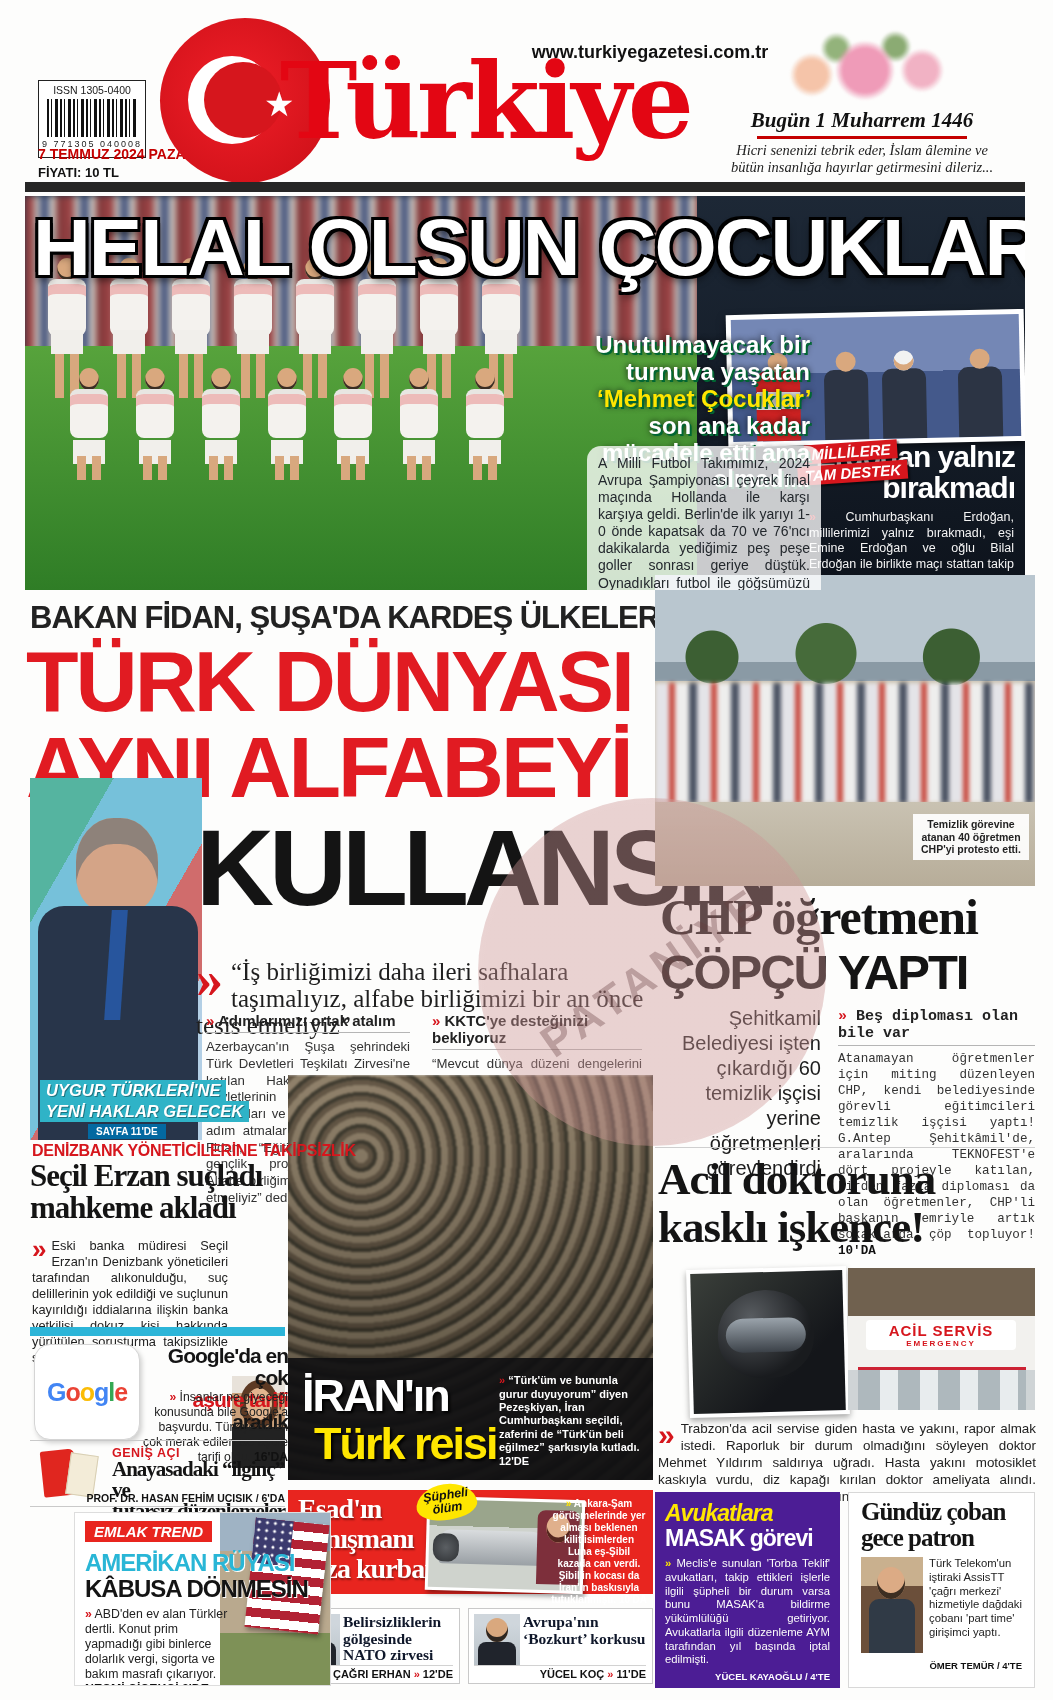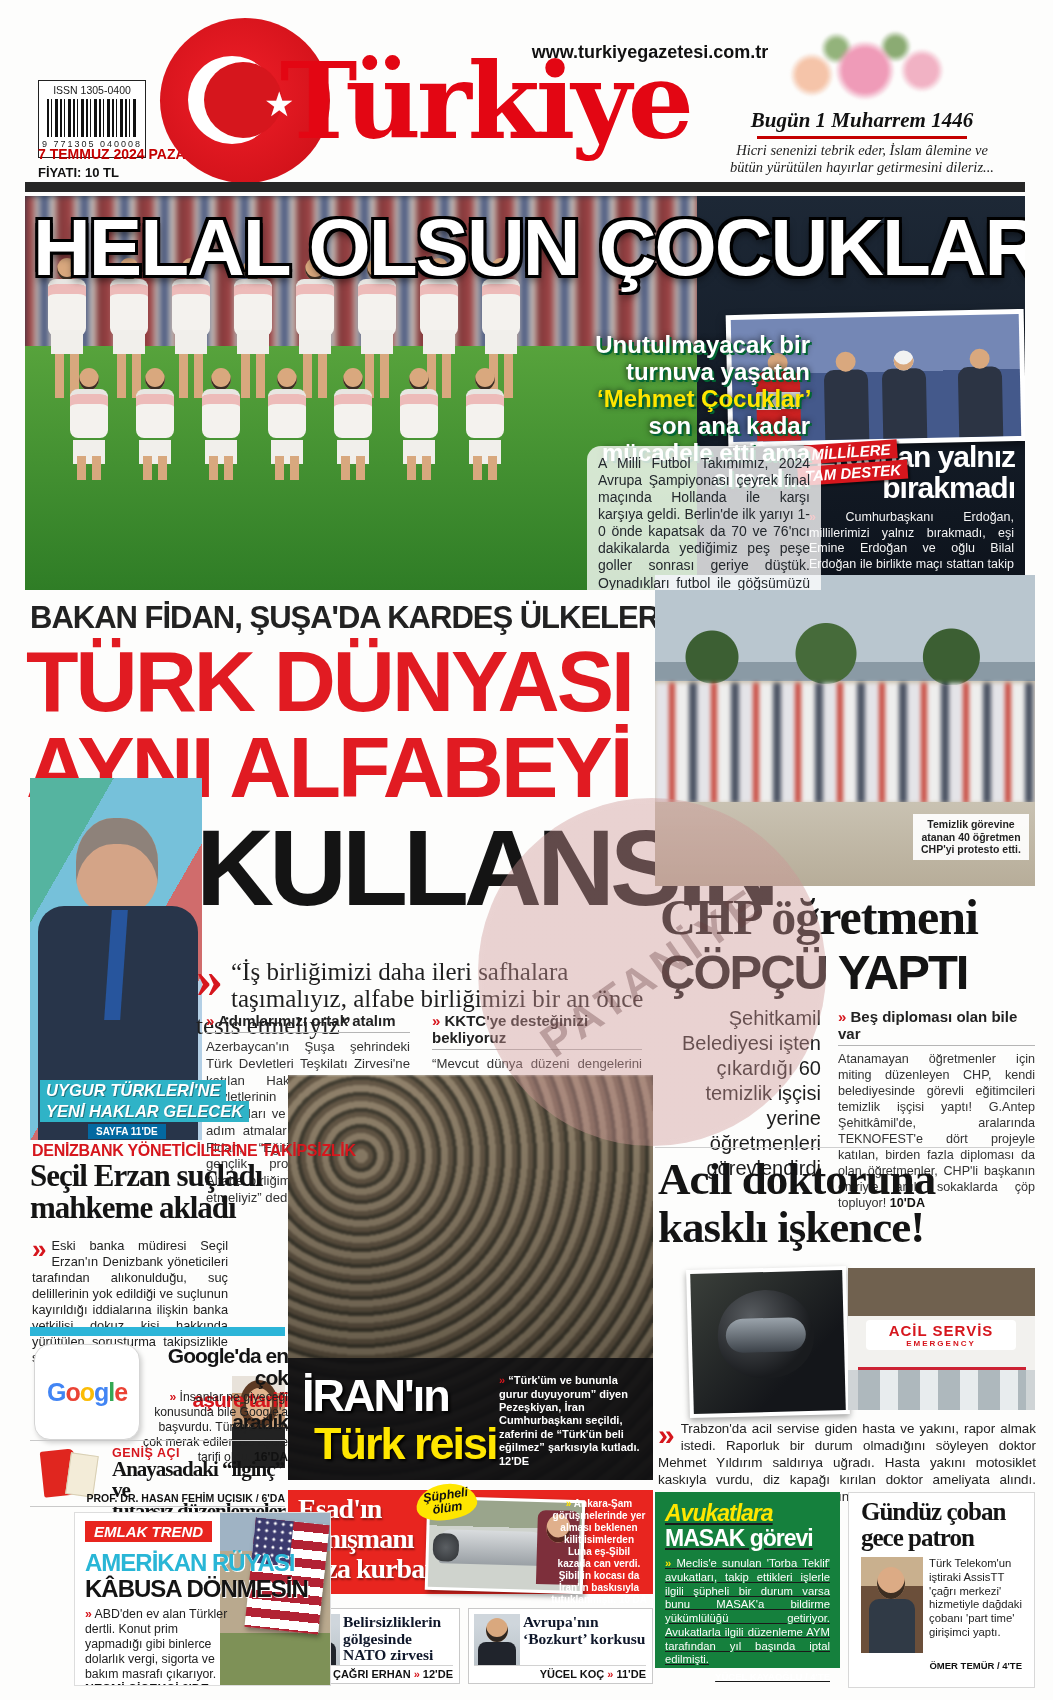--- a/index.html
+++ b/index.html
@@ -106,21 +106,21 @@
      background:radial-gradient(circle at 15% 60%,#3c5f33 0 26px,transparent 27px),radial-gradient(circle at 45% 55%,#466b3a 0 30px,transparent 31px),radial-gradient(circle at 78% 60%,#3c5f33 0 28px,transparent 29px);}
   .protest .crowd2{position:absolute;left:0;top:108px;width:100%;height:120px;
      background:repeating-linear-gradient(90deg,rgba(230,230,235,.95) 0 14px,rgba(200,60,50,.9) 14px 20px,rgba(240,240,240,.95) 20px 34px,rgba(60,70,90,.9) 34px 42px);
      filter:blur(2px);}
   .protest .road{position:absolute;left:0;bottom:0;width:100%;height:84px;background:linear-gradient(180deg,#c9c2b2,#b7ad99);}
   .protest-cap{position:absolute;right:6px;bottom:26px;width:108px;background:rgba(255,255,255,.92);
      font-size:10.5px;font-weight:bold;text-align:center;line-height:1.2;padding:4px;color:#222;}
   .chp-h1{left:660px;top:888px;font-family:"Liberation Serif",serif;font-weight:700;font-size:50px;letter-spacing:-1px;color:#141414;}
   .chp-h2{left:660px;top:944px;font-size:49px;font-weight:900;letter-spacing:-2px;color:#141414;}
   .chp-sub{left:655px;top:1006px;width:166px;text-align:right;font-size:20px;line-height:1.25;color:#1d1d1d;}
-  .chp-col{left:838px;top:1008px;width:197px;}
+  .chp-col{left:838px;top:1008px;width:197px;font-family:Liberation Mono, monospace;}
   .chp-col .col-body{font-size:12.6px;}
   .watermark{left:478px;top:798px;width:348px;height:348px;border-radius:50%;
      background:radial-gradient(circle,rgba(205,150,150,.42) 0 68%,rgba(205,150,150,.28) 100%);
      z-index:30;pointer-events:none;display:flex;align-items:center;justify-content:center;}
   .watermark span{transform:rotate(-35deg);font-size:44px;font-weight:bold;letter-spacing:6px;color:rgba(100,60,60,.35);}
 
   
   .acil-rule{left:655px;top:1147px;width:380px;height:1px;background:#cfcfcf;}
   .acil-h{left:658px;top:1156px;width:380px;font-family:"Liberation Serif",serif;font-weight:700;font-size:45px;line-height:1.06;letter-spacing:-1px;color:#141414;white-space:pre-line;}
   .helmet-photo{left:688px;top:1268px;width:152px;height:140px;background:#fff;padding:4px;transform:rotate(-1.5deg);box-shadow:0 3px 6px rgba(0,0,0,.35);}
@@ -130,21 +130,21 @@
   .hospital-photo{left:848px;top:1268px;width:187px;height:142px;background:linear-gradient(180deg,#70614f 0 34%,#f2f1ee 34% 72%,#cfd4d6 72% 100%);position:relative;overflow:hidden;}
   .acil-sign{position:absolute;left:18px;top:52px;width:150px;text-align:center;background:#fff;border-radius:4px;padding:2px 0;}
   .acil-sign .l1{color:#d6161d;font-weight:900;font-size:15px;letter-spacing:1px;}
   .acil-sign .l2{color:#d6161d;font-weight:bold;font-size:8px;letter-spacing:2px;}
   .hospital-doors{position:absolute;left:10px;bottom:0;width:168px;height:40px;
      background:repeating-linear-gradient(90deg,#aeb8bd 0 22px,#e8ecee 22px 40px);border-top:3px solid #c23;}
   .acil-body{left:658px;top:1421px;width:378px;font-size:13.4px;line-height:1.26;color:#222;text-align:justify;}
   .acil-body .qmark{float:left;color:#d6161d;font-size:30px;line-height:.9;font-weight:900;margin-right:6px;}
 
   
-  .masak{left:655px;top:1492px;width:185px;height:176px;background:#15803d;box-sizing:border-box;padding:8px 10px;text-decoration:underline;}
+  .masak{left:655px;top:1492px;width:185px;height:196px;background:#4c1d95;box-sizing:border-box;padding:8px 10px;}
   .masak .m1{color:#ffe600;font-weight:900;font-style:italic;font-size:23px;letter-spacing:-1px;}
   .masak .m2{color:#fff;font-weight:900;font-size:23px;letter-spacing:-1px;margin-top:-2px;}
   .masak .mbody{color:#fdfdfb;font-size:11.3px;line-height:1.22;margin-top:5px;text-align:justify;}
   .masak .mby{color:#fff;font-weight:bold;font-size:9.5px;margin-top:4px;text-align:right;}
   .coban{left:848px;top:1492px;width:187px;height:196px;background:#fff;border:1px solid #d8d8d8;box-sizing:border-box;padding:6px 12px;}
   .coban .ch{font-family:"Liberation Serif",serif;font-weight:700;font-size:25px;line-height:1.04;letter-spacing:-1px;color:#141414;white-space:pre-line;}
   .coban-row{display:flex;gap:6px;margin-top:6px;}
   .coban-photo{width:62px;height:96px;background:linear-gradient(180deg,#c9b08e 0 30%,#6b4f3a 30% 100%);position:relative;flex:none;}
   .coban-photo .whead{position:absolute;left:16px;top:10px;width:28px;height:32px;border-radius:50%;background:#dcab85;box-shadow:0 -6px 0 #3c2e22 inset;}
   .coban-photo .wbody{position:absolute;left:8px;top:42px;width:46px;height:54px;border-radius:10px 10px 0 0;background:#303a46;}
@@ -233,21 +233,21 @@
   <div class="abs logo-emblem">
     <div class="logo-crescent"></div>
     <div class="logo-star">★</div>
   </div>
   <div class="abs logo-word">Türkiye</div>
 
   <div class="abs website">www.turkiyegazetesi.com.tr</div>
   <div class="abs roses"></div>
   <div class="abs hijri-title">Bugün 1 Muharrem 1446</div>
   <div class="abs hijri-rule"></div>
-  <div class="abs hijri-text">Hicri senenizi tebrik eder, İslam âlemine ve bütün yürütülen hayırlar getirmesini dileriz...</div>
+  <div class="abs hijri-text">Hicri senenizi tebrik eder, İslam âlemine ve bütün insanlığa hayırlar getirmesini dileriz...</div>
   <div class="abs hdr-bar"></div>
 
   <div class="abs hero">
     <div class="hero-crowd"></div>
     <div class="hero-field"></div>
     <div class="team-flag"></div>
 
     <div class="row-back">
       <div class="player">
           <div class="head"></div>

